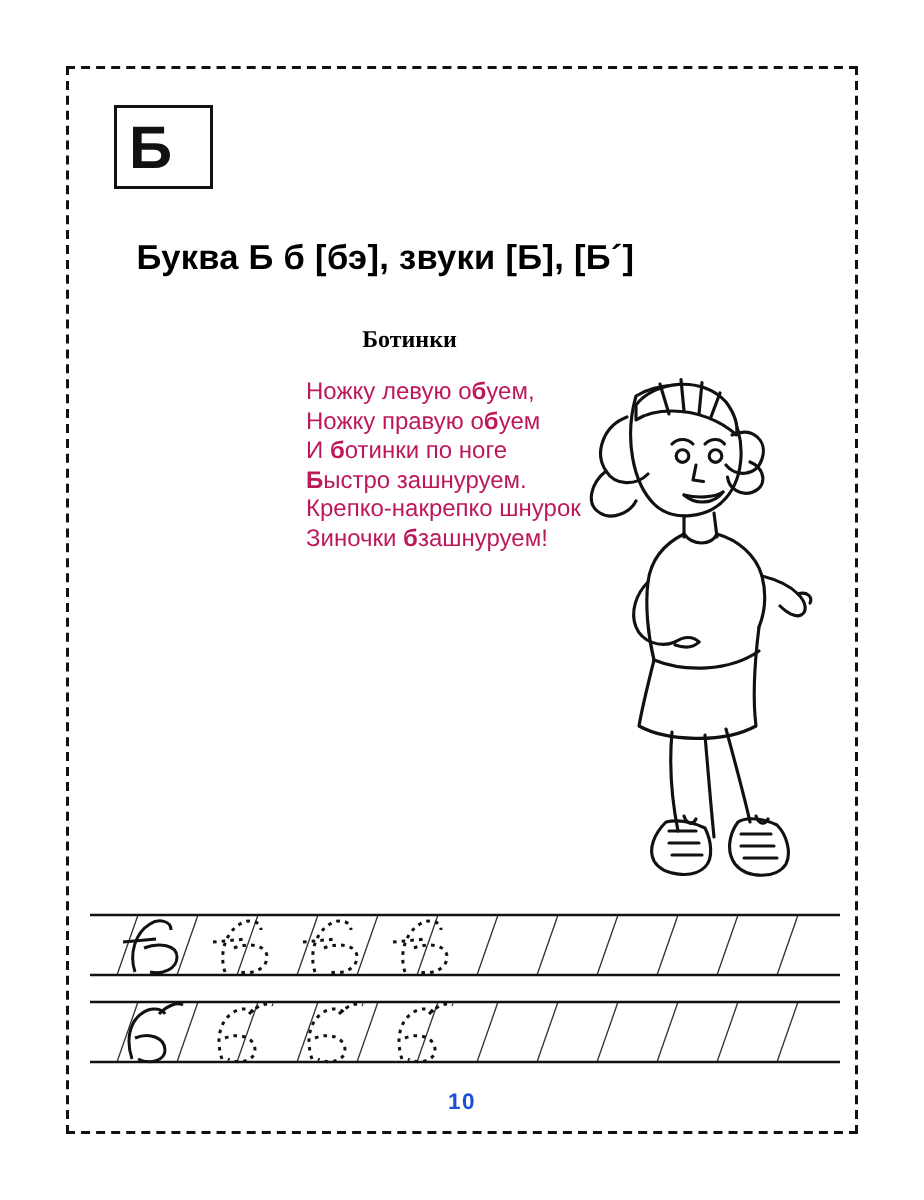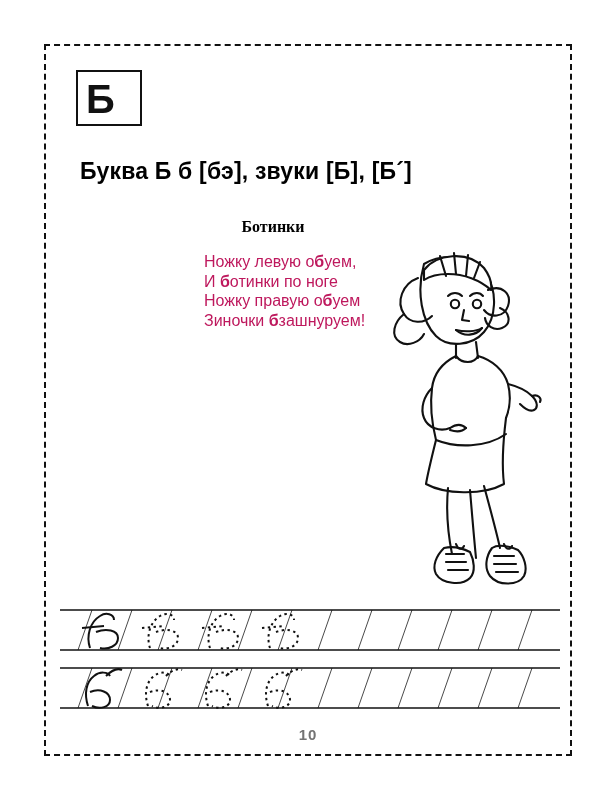--- a/index.html
+++ b/index.html
@@ -47,21 +47,21 @@
     top: 2px;
     font-family: "Liberation Sans", sans-serif;
     font-weight: bold;
     font-size: 40px;
     line-height: 50px;
     letter-spacing: 0px;
   }
   
   .title {
     position: absolute;
-    left: 80px;
+    left: 91px;
     top: 158px;
     width: 470px;
     font-family: "Liberation Sans", sans-serif;
     font-weight: bold;
     font-size: 23px;
     letter-spacing: 0.2px;
     color: #000;
   }
   
   .poem-title {
@@ -107,21 +107,21 @@
   
   .page-number {
     position: absolute;
     left: 0;
     top: 726px;
     width: 616px;
     text-align: center;
     font-size: 15px;
     font-weight: bold;
     letter-spacing: 1px;
-    color: #737373;
+    color: #1d4ed8;
   }
   .page-number .circlenum {
     display: inline-block;
     padding: 0 2px;
   }
 </style>
 </head>
 <body>
 
 <div class="page">
@@ -131,22 +131,24 @@
   <div class="letter-box">
     <span class="glyph">Б</span>
   </div>
 
   <div class="title">Буква Б б [бэ], звуки [Б], [Б´]</div>
 
   <div class="poem-title">Ботинки</div>
 
   <div class="poem" id="poem">
       <div class="line"><span>Ножку левую о</span><b>б</b><span>уем,</span></div>
+      <div class="line"><span>Ножку правую о</span><b>б</b><span>уем</span></div>
       <div class="line"><span>И </span><b>б</b><span>отинки по ноге</span></div>
-      <div class="line"><span>Ножку правую о</span><b>б</b><span>уем</span></div>
+      <div class="line"><b>Б</b><span>ыстро зашнуруем.</span></div>
+      <div class="line"><span>Крепко-накрепко шнурок</span></div>
       <div class="line"><span>Зиночки </span><b>б</b><span>зашнуруем!</span></div>
     </div>
 
   <div class="illustration">
     <svg width="192" height="390" viewBox="0 0 192 390" fill="none" stroke="#111" stroke-width="2.1" stroke-linecap="round" stroke-linejoin="round">
 
       <path d="M66 60 C50 66 44 84 52 96 C58 106 72 106 80 98"></path>
       <path d="M52 96 C42 104 38 118 48 124 C56 129 68 124 72 116"></path>
 
       <path d="M72 46 C92 34 122 38 134 56 C146 74 144 100 132 114 C120 128 96 130 84 118 C70 104 64 74 72 46 Z"></path>

